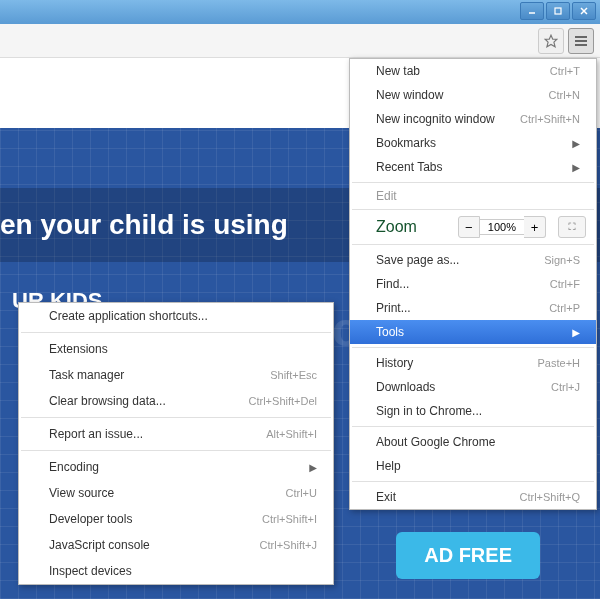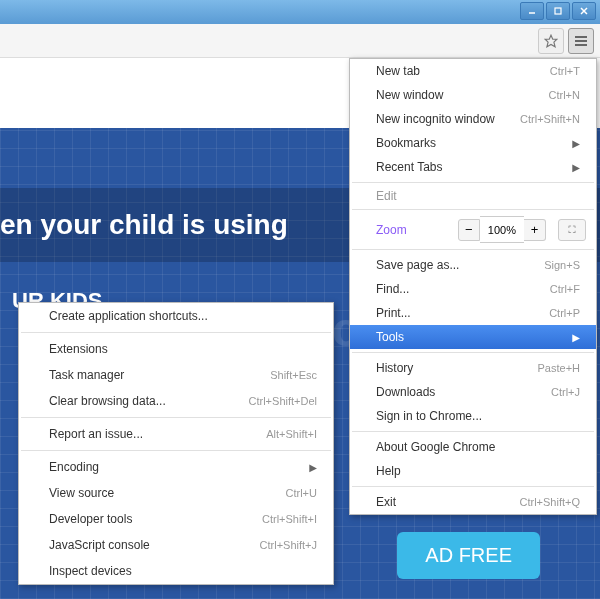--- a/index.html
+++ b/index.html
@@ -18,45 +18,45 @@
 .hamburger { display: flex; flex-direction: column; gap: 2px; }
 .hamburger span { width: 12px; height: 2px; background: #666; }
 
 
 .page { position: absolute; top: 58px; left: 0; right: 0; bottom: 0; background: #2a56a0; overflow: hidden; }
 .page::before { content: ""; position: absolute; inset: 0; background-image: linear-gradient(rgba(255,255,255,0.08) 1px, transparent 1px), linear-gradient(90deg, rgba(255,255,255,0.08) 1px, transparent 1px); background-size: 18px 18px; }
 .page-top { height: 70px; background: #fff; position: relative; }
 .banner { position: absolute; top: 130px; left: 0; right: 0; height: 74px; background: rgba(0,0,0,0.2); display: flex; align-items: center; padding-left: 0; }
 .banner-text { color: #fff; font-size: 28px; font-weight: bold; }
 .subtitle { position: absolute; top: 230px; left: 12px; color: #fff; font-size: 22px; font-weight: bold; }
-.dl-btn { position: absolute; bottom: 20px; right: 60px; background: #3bb9e8; color: #fff; padding: 12px 28px; border-radius: 6px; font-size: 20px; font-weight: normal; }
+.dl-btn { position: absolute; bottom: 20px; right: 60px; background: #3bb9e8; color: #fff; padding: 12px 28px; border-radius: 6px; font-size: 20px; font-weight: bold; }
 .watermark { position: absolute; top: 50%; left: 50%; transform: translate(-50%, -50%); color: rgba(255,255,255,0.12); font-size: 48px; font-weight: bold; pointer-events: none; letter-spacing: 2px; }
 
 
 .main-menu { position: absolute; top: 58px; right: 3px; width: 248px; background: #fff; border: 1px solid #bbb; box-shadow: 2px 2px 6px rgba(0,0,0,0.3); font-size: 12px; z-index: 20; }
 .menu-item { display: flex; align-items: center; justify-content: space-between; padding: 5px 16px 5px 26px; cursor: pointer; color: #333; min-height: 24px; gap: 20px; }
 .menu-item.highlighted { background: linear-gradient(#4a8ef0, #2f6fd8); color: #fff; }
 .shortcut { color: #999; font-size: 11px; }
 .arrow { color: #666; font-size: 10px; }
 .menu-item.highlighted .arrow { color: #fff; }
 .menu-sep { height: 1px; background: #e0e0e0; margin: 3px 2px; }
 .edit-row { display: flex; align-items: center; padding: 3px 10px 3px 26px; gap: 14px; }
 .edit-row .lbl { color: #999; font-size: 12px; flex: 0 0 auto; margin-right: auto; }
 .edit-btns { display: flex; }
 .edit-btn { border: 1px solid #ccc; background: #f5f5f5; font-size: 11px; padding: 3px 7px; cursor: pointer; color: #333; }
 .edit-btn:first-child { border-radius: 3px 0 0 3px; }
 .edit-btn:nth-child(2) { border-left: none; border-right: none; }
 .edit-btn:last-child { border-radius: 0 3px 3px 0; }
 .zoom-row { display: flex; align-items: center; padding: 3px 10px 3px 26px; gap: 6px; }
-.zoom-row .lbl { color: #8b5cf6; font-size: 12px; margin-right: auto; }
+.zoom-row .lbl { color: #14532d; font-size: 16px; margin-right: auto; }
 .zoom-ctl { display: flex; align-items: center; }
 .zoom-btn { border: 1px solid #ccc; background: #f5f5f5; width: 22px; height: 22px; font-size: 13px; cursor: pointer; display: flex; align-items: center; justify-content: center; }
 .zoom-btn.l { border-radius: 3px 0 0 3px; }
 .zoom-btn.r { border-radius: 0 3px 3px 0; border-left: none; }
-.zoom-val { border-top: 1px solid #ccc; border-bottom: 1px solid #ccc; height: 27px; padding: 0 8px; font-size: 11px; display: flex; align-items: center; border-left: none; }
+.zoom-val { border-top: 1px solid #ccc; border-bottom: 1px solid #ccc; height: 16px; padding: 0 8px; font-size: 11px; display: flex; align-items: center; border-left: none; }
 .fs-btn { border: 1px solid #ccc; background: #f5f5f5; width: 28px; height: 22px; border-radius: 3px; margin-left: 6px; cursor: pointer; display: flex; align-items: center; justify-content: center; font-size: 10px; color: #666; }
 
 
 .sub-menu { position: absolute; top: 302px; left: 18px; width: 316px; background: #fff; border: 1px solid #bbb; box-shadow: 2px 2px 6px rgba(0,0,0,0.3); font-size: 12px; z-index: 30; }
 .sub-menu .menu-item { padding: 6px 16px 6px 30px; }
 </style>
 </head>
 <body>
 
 <div class="title-bar">

